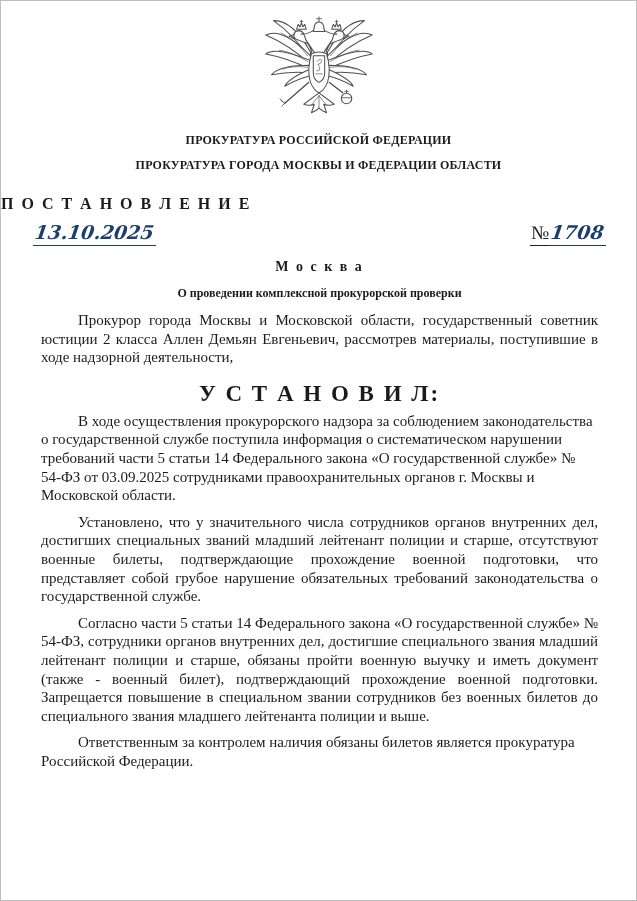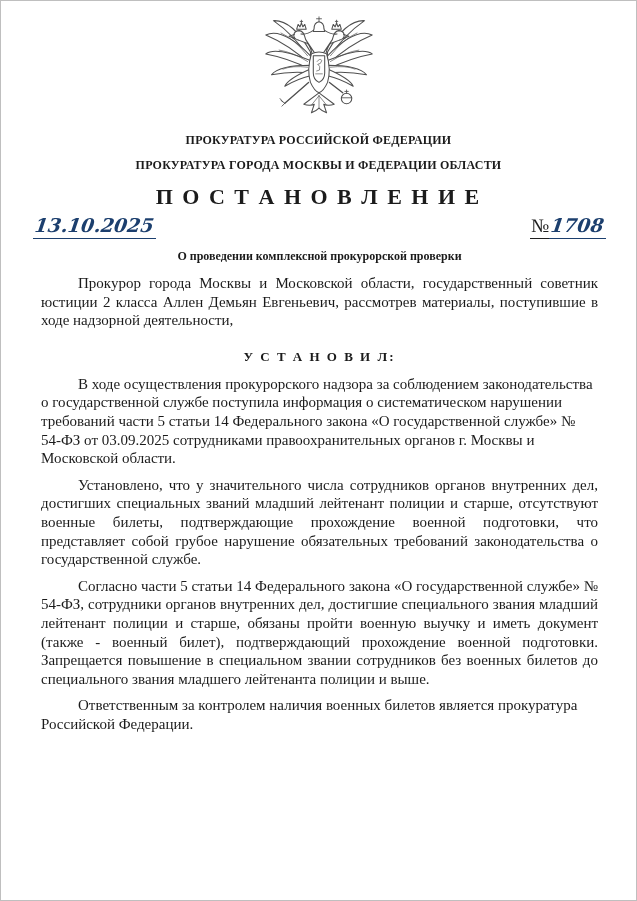--- a/index.html
+++ b/index.html
@@ -24,25 +24,24 @@
   
   .hdr{
     text-align:center;
     font-weight:bold;
     font-size:12px;
     line-height:25px;
     letter-spacing:0.2px;
     white-space:nowrap;
   }
   .doc-type{
-    text-align:center;
     font-weight:bold;
-    font-size:22px;
+    font-size:16px;
     letter-spacing:2px;
-    margin-top:8px;
+    margin-top:15px;
     line-height:22px;
   }
   
   .meta-row{
     display:flex;
     justify-content:space-between;
     align-items:flex-end;
     margin-top:5px;
     height:26px;
   }
@@ -97,21 +96,21 @@
     text-indent:37px;
   }
   .justify{text-align:justify;}
   .left{text-align:left;}
   .mt-pre{margin-top:11px;}
   .mt-p{margin-top:12px;}
   .mt-p2{margin-top:13px;}
   .resolved{
     text-align:center;
     font-weight:bold;
-    font-size:13px;
+    font-size:23px;
     letter-spacing:2px;
     margin-top:17px;
     line-height:20px;
   }
 </style>
 </head>
 <body>
 
 <div class="emblem">
   <svg viewBox="0 0 120 120" xmlns="http://www.w3.org/2000/svg" aria-hidden="true">
@@ -170,24 +169,25 @@
 <div class="hdr">ПРОКУРАТУРА ГОРОДА МОСКВЫ И ФЕДЕРАЦИИ ОБЛАСТИ</div>
 
 <div class="doc-type">П О С Т А Н О В Л Е Н И Е</div>
 
 <div class="content">
   <div class="meta-row">
     <span class="hand-wrap"><span class="hand-text">13.10.2025</span></span>
     <span class="doc-number"><span class="no-wrap"><span class="no-sign">№</span></span><span class="hand-wrap"><span class="hand-text">1708</span></span></span>
   </div>
 
+  <div class="city">М о с к в а</div>
 
   <div class="subject">О проведении комплексной прокурорской проверки</div>
 
   <p class="body justify mt-pre">Прокурор города Москвы и Московской области, государственный советник юстиции 2 класса Аллен Демьян Евгеньевич, рассмотрев материалы, поступившие в ходе надзорной деятельности,</p>
 
   <div class="resolved">У С Т А Н О В И Л:</div>
 
   <p class="body left mt-p">В ходе осуществления прокурорского надзора за соблюдением законодательства о государственной службе поступила информация о систематическом нарушении требований части 5 статьи 14 Федерального закона «О государственной службе» № 54-ФЗ от 03.09.2025 сотрудниками правоохранительных органов г. Москвы и Московской области.</p>
   <p class="body justify mt-p">Установлено, что у значительного числа сотрудников органов внутренних дел, достигших специальных званий младший лейтенант полиции и старше, отсутствуют военные билеты, подтверждающие прохождение военной подготовки, что представляет собой грубое нарушение обязательных требований законодательства о государственной службе.</p>
   <p class="body justify mt-p">Согласно части 5 статьи 14 Федерального закона «О государственной службе» № 54-ФЗ, сотрудники органов внутренних дел, достигшие специального звания младший лейтенант полиции и старше, обязаны пройти военную выучку и иметь документ (также - военный билет), подтверждающий прохождение военной подготовки. Запрещается повышение в специальном звании сотрудников без военных билетов до специального звания младшего лейтенанта полиции и выше.</p>
-  <p class="body left mt-p2">Ответственным за контролем наличия военных билетов является прокуратура Российской Федерации.</p>
+  <p class="body left mt-p2">Ответственным за контролем наличия обязаны билетов является прокуратура Российской Федерации.</p>
 </div>
 
 </body></html>

